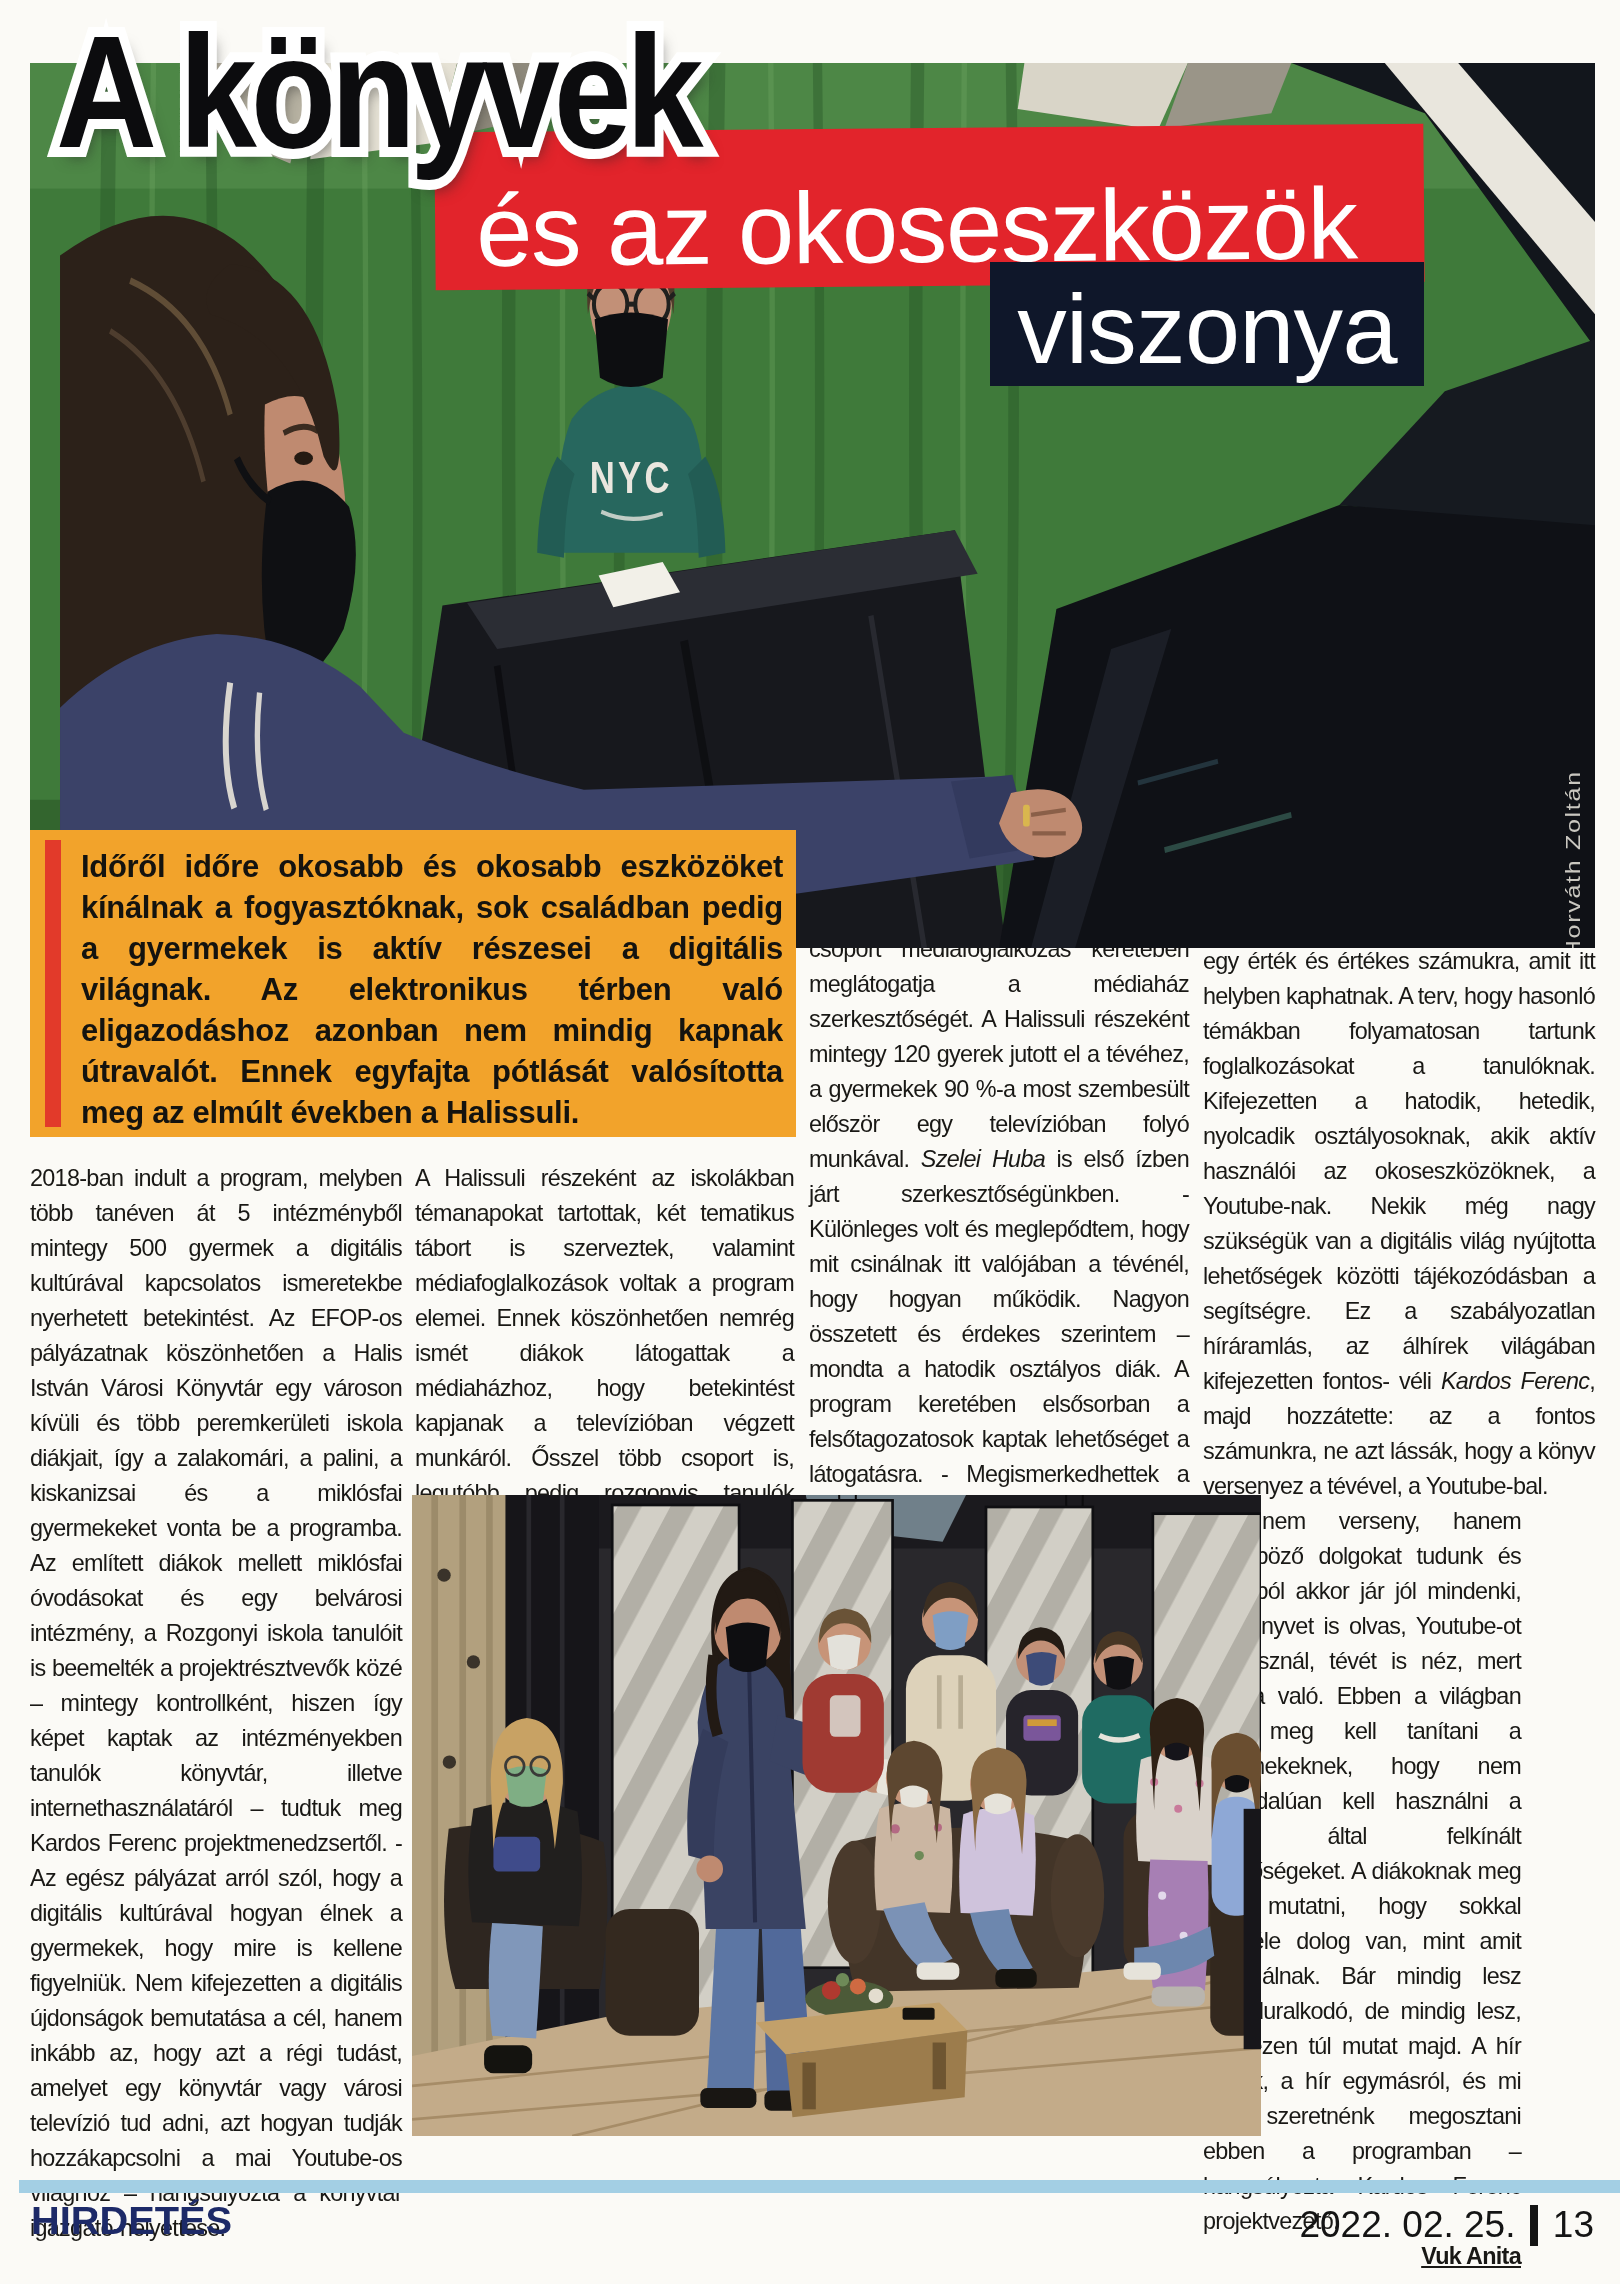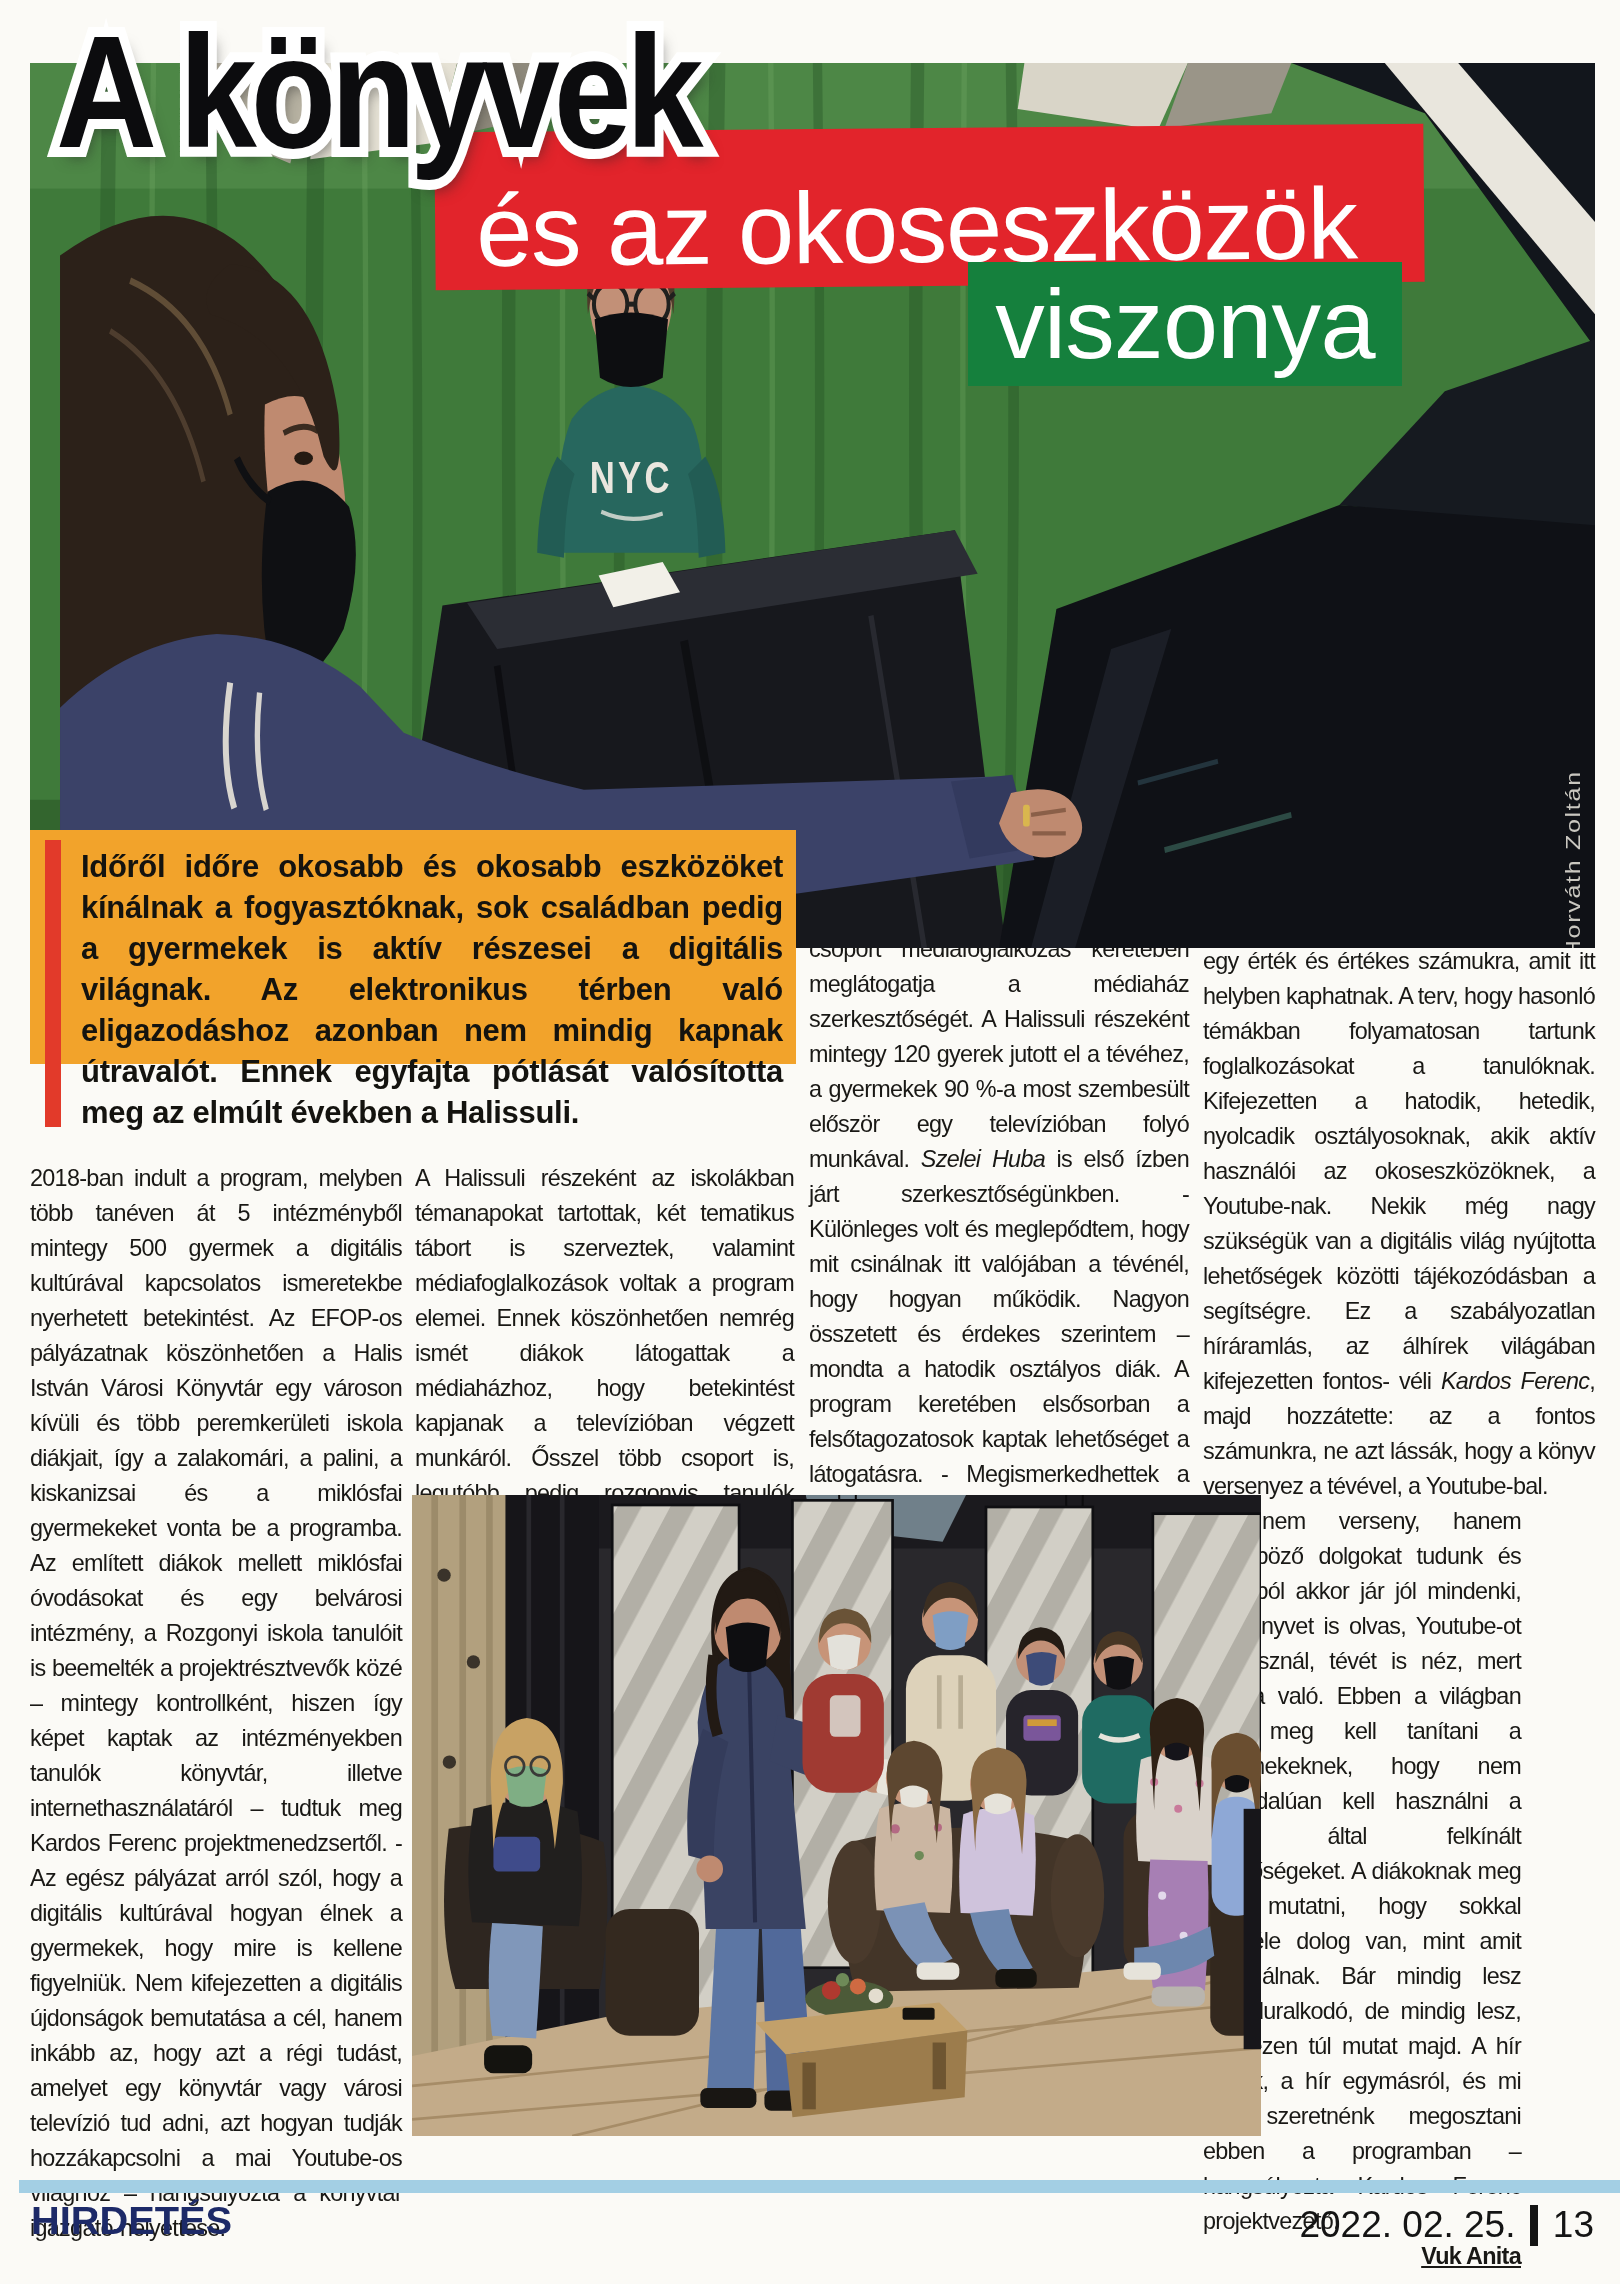--- a/index.html
+++ b/index.html
@@ -26,27 +26,27 @@
   }
   .headline1 .fill { position:relative; color:#0c0c0e; }
   .headline2 {
     position:absolute; left:435px; top:128px; width:989px; height:158px;
     background:#e2242b; z-index:3; transform:rotate(-0.5deg);
     display:flex; align-items:flex-end; box-sizing:border-box;
     padding:0 0 6.7px 41px; color:#ffffff; font-size:101px; line-height:1.02;
     letter-spacing:-1.3px; white-space:nowrap;
   }
   .headline3 {
-    position:absolute; left:968px; top:262px; width:434px; height:124px;
-    background:#15803d; z-index:4; display:flex; align-items:center; justify-content:center;
+    position:absolute; left:990px; top:262px; width:434px; height:124px;
+    background:#0f172a; z-index:4; display:flex; align-items:flex-end; justify-content:center;
     color:#ffffff; font-size:99px; letter-spacing:-0.7px;
   }
 
   
-  .lead { position:absolute; left:30px; top:830px; width:766px; height:234px; background:#f2a32b; z-index:2; }
+  .lead { position:absolute; left:30px; top:830px; width:766px; height:307px; background:#f2a32b; z-index:2; }
   .lead-bar { position:absolute; left:15.4px; top:10px; width:16px; height:287px; background:#e23a2a; }
   .lead-text {
     position:absolute; left:51px; top:16px; width:702px;
     font-weight:bold; font-size:31px; line-height:41px; letter-spacing:-0.3px;
     text-align:justify; color:#14130f;
   }
 
   
   .body-col {
     position:absolute; text-align:justify;

